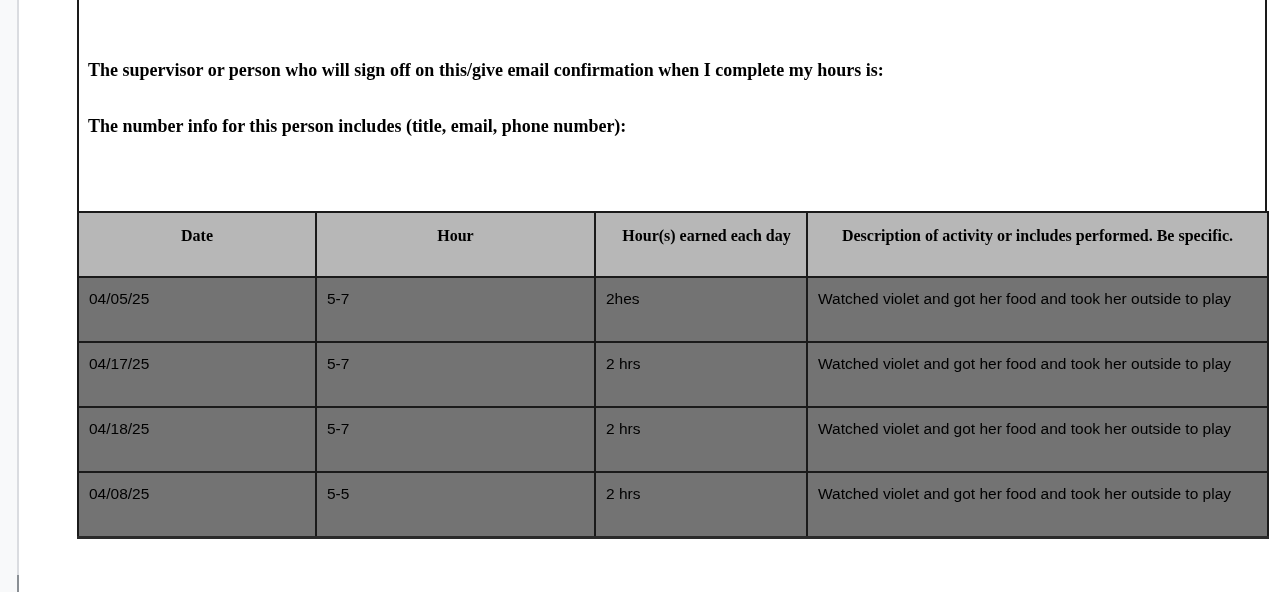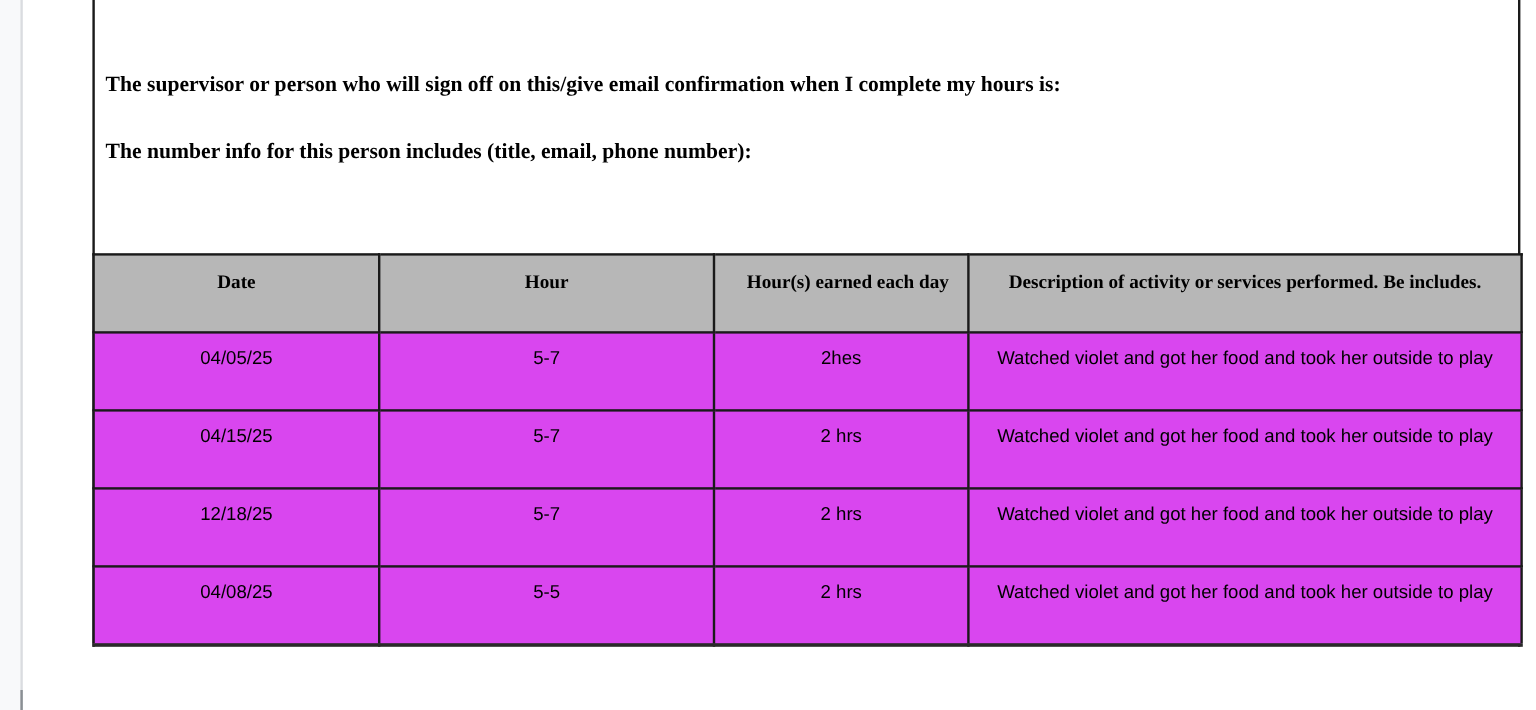--- a/index.html
+++ b/index.html
@@ -75,27 +75,27 @@
     color: #000000;
     text-align: center;
     vertical-align: top;
     padding: 12px 6px 0 6px;
     height: 65px;
     box-sizing: border-box;
   }
   table.timesheet th.th-hours { padding-left: 17px; }
   table.timesheet th.th-desc  { padding-left: 4px;  padding-right: 4px; }
   table.timesheet td {
-    background: #d946ef;
+    background: #737373;
     border: 2px solid #1a1a1a;
     font-family: "Liberation Sans", sans-serif;
     font-size: 15.5px;
     line-height: 23px;
     color: #000000;
-    text-align: center;
+    text-align: left;
     vertical-align: top;
     padding: 9px 10px 0 10px;
     height: 65px;
     box-sizing: border-box;
   }
 </style>
 </head>
 <body>
 
 <div id="stage">
@@ -115,38 +115,38 @@
       <col class="c1">
         <col class="c2">
         <col class="c3">
         <col class="c4">
     </colgroup>
     <thead>
       <tr>
         <th>Date</th>
         <th>Hour</th>
         <th class="th-hours">Hour(s) earned each day</th>
-        <th class="th-desc">Description of activity or services performed. Be includes.</th>
+        <th class="th-desc">Description of activity or includes performed. Be specific.</th>
       </tr>
     </thead>
     <tbody>
       <tr>
         <td>04/05/25</td>
         <td>5-7</td>
         <td>2hes</td>
         <td>Watched violet and got her food and took her outside to play</td>
       </tr>
       <tr>
-        <td>04/15/25</td>
+        <td>04/17/25</td>
         <td>5-7</td>
         <td>2 hrs</td>
         <td>Watched violet and got her food and took her outside to play</td>
       </tr>
       <tr>
-        <td>12/18/25</td>
+        <td>04/18/25</td>
         <td>5-7</td>
         <td>2 hrs</td>
         <td>Watched violet and got her food and took her outside to play</td>
       </tr>
       <tr>
         <td>04/08/25</td>
         <td>5-5</td>
         <td>2 hrs</td>
         <td>Watched violet and got her food and took her outside to play</td>
       </tr>

